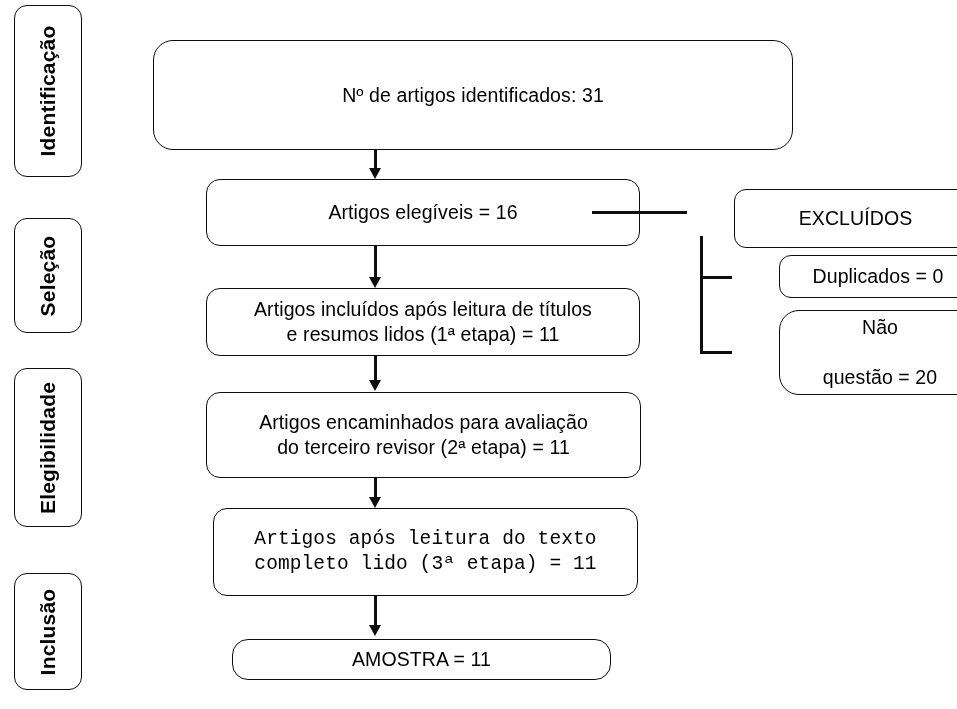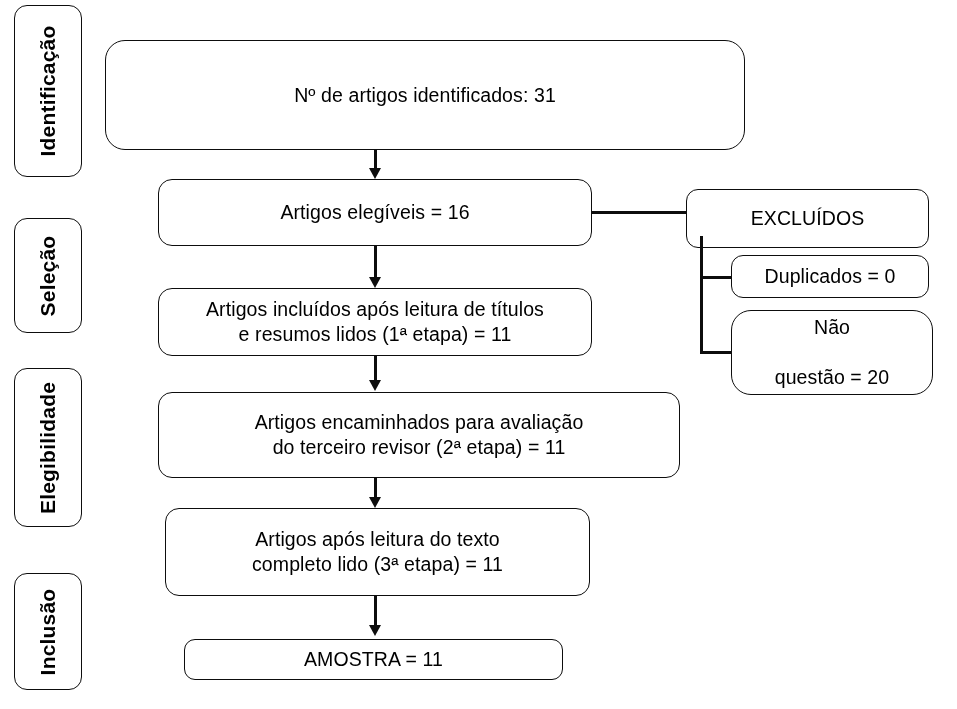--- a/index.html
+++ b/index.html
@@ -27,20 +27,21 @@
     border-radius: 14px;
     background: #ffffff;
     display: flex;
     align-items: center;
     justify-content: center;
     text-align: center;
     line-height: 1.28;
     font-size: 19.5px;
     letter-spacing: 0.1px;
     padding: 2px 8px;
+    margin-left: 48px;
   }
   .node .txt { display: block; width: 100%; }
 
   
   .stage {
     position: absolute;
     box-sizing: border-box;
     border: 1.8px solid #0d0d0d;
     border-radius: 13px;
     background: #ffffff;
@@ -112,41 +113,41 @@
   <div class="node" style="left:158px; top:288px; width:434px; height:68px;">
     <span class="txt">
       <span>Artigos incluídos após leitura de títulos</span><br>
       <span>e resumos lidos (1ª etapa) = 11</span>
     </span>
   </div>
 
   <div class="vline" style="left:374px; top:356px; height:27px;"></div>
   <div class="arrowhead" style="left:369px; top:380px;"></div>
 
-  <div class="node" style="left:158px; top:392px; width:522px; height:86px;">
+  <div class="node" style="left:158px; top:392px; width:435px; height:86px;">
     <span class="txt">
       <span>Artigos encaminhados para avaliação</span><br>
       <span>do terceiro revisor (2ª etapa) = 11</span>
     </span>
   </div>
 
   <div class="vline" style="left:374px; top:478px; height:22px;"></div>
   <div class="arrowhead" style="left:369px; top:497px;"></div>
 
-  <div class="node" style="left:165px; top:508px; width:425px; height:88px;">
+  <div class="node" style="left:165px; top:508px; width:425px; height:88px;font-family:Liberation Mono, monospace;">
     <span class="txt">
       <span>Artigos após leitura do texto</span><br>
       <span>completo lido (3ª etapa) = 11</span>
     </span>
   </div>
 
   <div class="vline" style="left:374px; top:596px; height:30px;"></div>
   <div class="arrowhead" style="left:369px; top:625px;"></div>
 
-  <div class="node" style="left:184px; top:639px; width:379px; height:41px; border-radius:11px;">
+  <div class="node" style="left:184px; top:639px; width:379px; height:41px; border-radius:16px;">
     <span class="txt">AMOSTRA = 11</span>
   </div>
 
   <div class="hline" style="left:592px; top:211px; width:95px;"></div>
 
   <div class="node" style="left:686px; top:189px; width:243px; height:59px; border-radius:12px;">
     <span class="txt">EXCLUÍDOS</span>
   </div>
 
   <div class="vline" style="left:700px; top:236px; height:118px;"></div>

